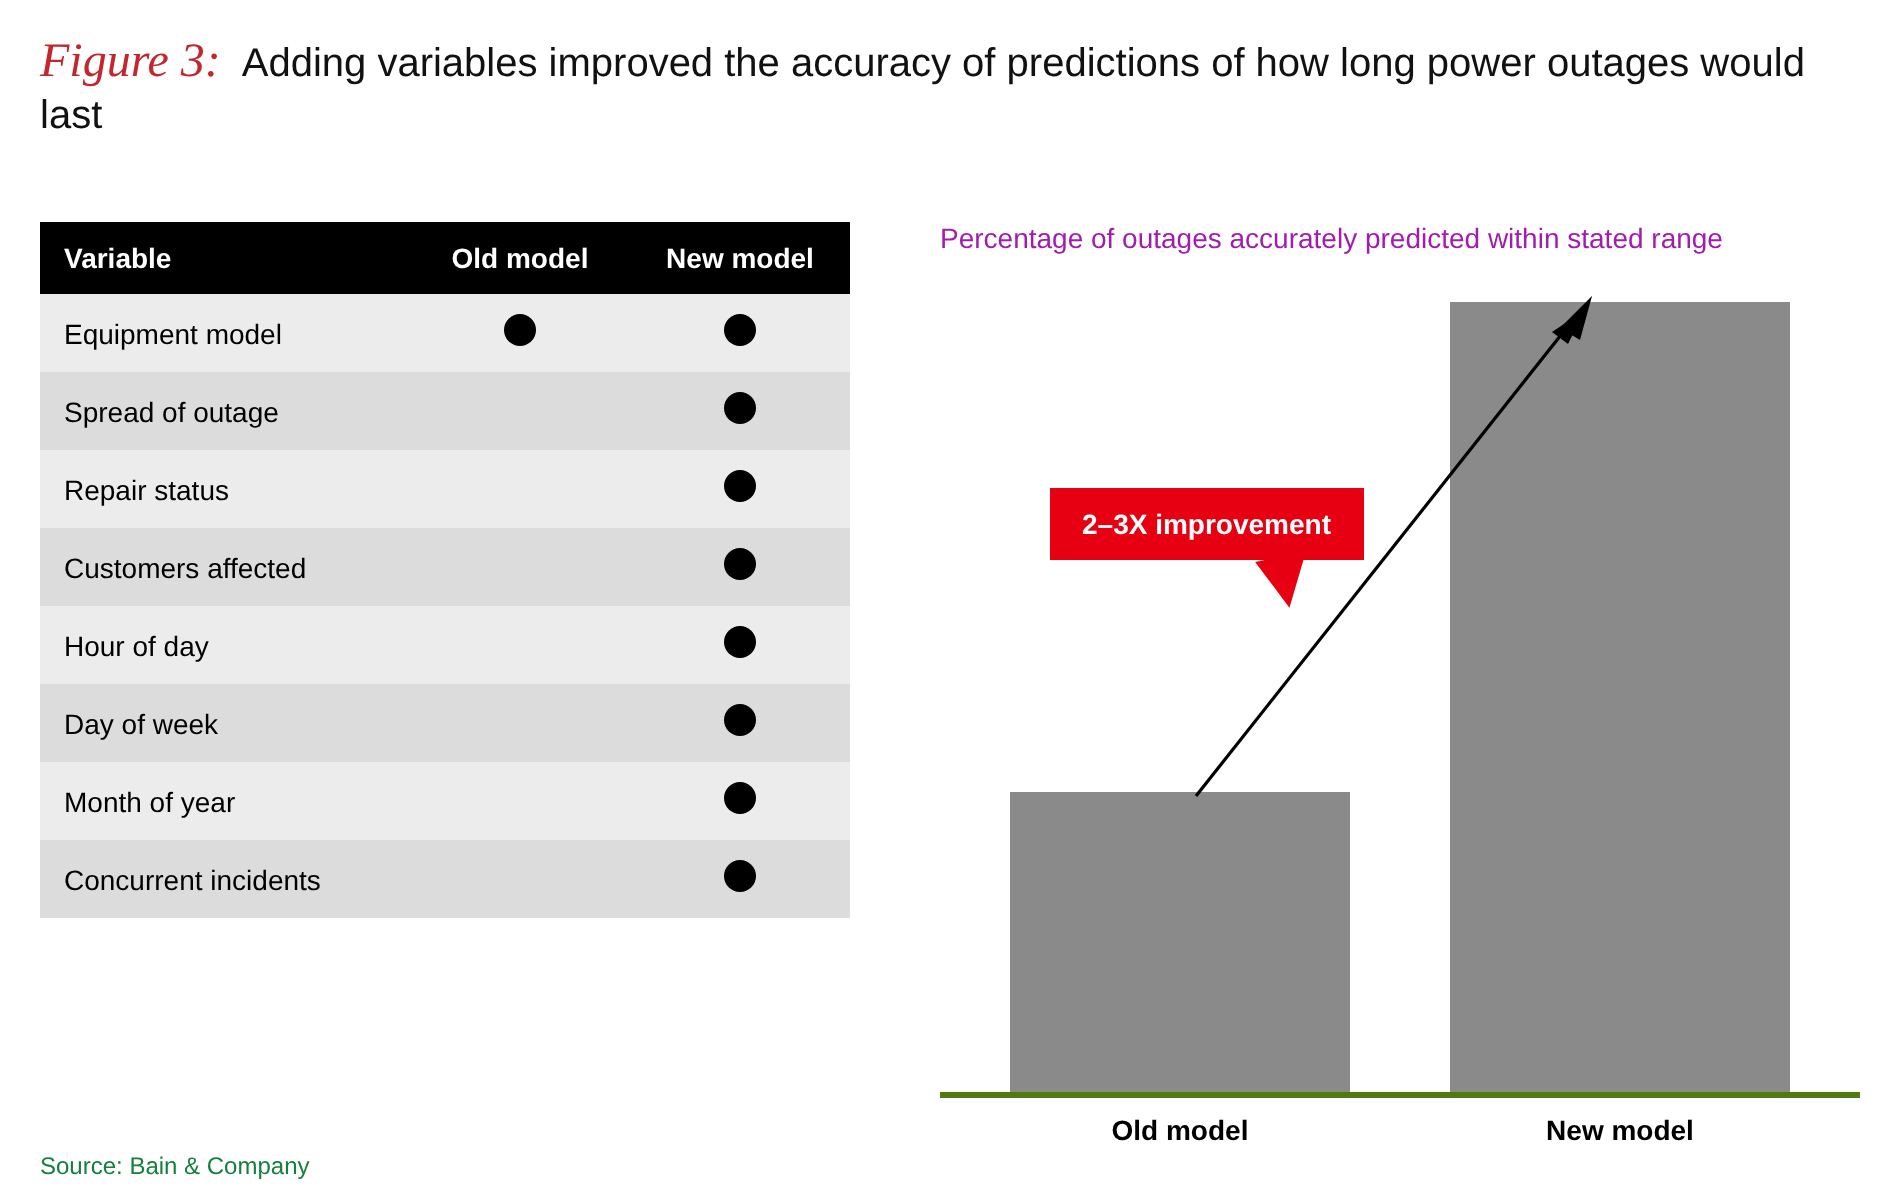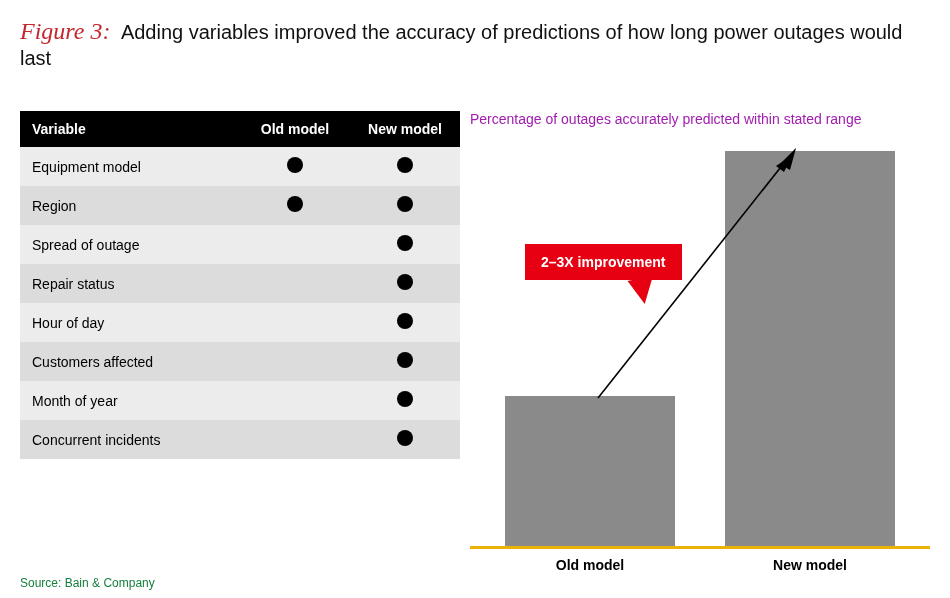--- a/index.html
+++ b/index.html
@@ -1,32 +1,32 @@
 <!DOCTYPE html>
 <html><head>
 <meta charset="utf-8">
 <style>
   * { box-sizing: border-box; margin: 0; padding: 0; }
   html, body { width: 950px; height: 598px; background: #fff; font-family: Arial, Helvetica, sans-serif; }
   .page { position: relative; width: 950px; height: 598px; padding: 18px 20px 19px 20px; }
   .figtitle { font-size: 20px; line-height: 26px; color: #111; font-weight: 300; }
   .fignum { font-family: "Comic Sans MS", "Segoe Script", cursive; font-style: italic; color: #c1272d; font-size: 24px; margin-right: 6px; }
-  .content { display: flex; margin-top: 40px; }
+  .content { display: flex; margin-top: 40px; gap: 35px; }
   .left { width: 450px; }
   .right { width: 460px; margin-left: 10px; position: relative; }
   .tbl { width: 100%; border-collapse: collapse; font-size: 14px; }
   .tbl thead th { background: #000; color: #fff; font-weight: 700; text-align: left; padding: 10px 12px; }
   .tbl thead th.cen { text-align: center; }
   .tbl tbody td { padding: 10px 12px; }
   .tbl tbody tr:nth-child(odd) { background: #ececec; }
   .tbl tbody tr:nth-child(even) { background: #dcdcdc; }
   .dotcell { text-align: center; vertical-align: middle; width: 110px; }
   .dot { display: inline-block; width: 16px; height: 16px; border-radius: 50%; background: #000; }
   .chart-title { font-size: 14px; color: #a21caf; margin-bottom: 17px; font-weight: 400; }
-  .chart-area { position: relative; width: 460px; height: 405px; border-bottom: 3px solid #eab308; }
+  .chart-area { position: relative; width: 460px; height: 405px; border-bottom: 3px solid #4d7c0f; }
   .bar { position: absolute; bottom: 0; background: #8a8a8a; }
   .b-old { left: 35px; width: 170px; height: 150px; }
   .b-new { left: 255px; width: 170px; height: 395px; }
   .xlabels { display: flex; margin-top: 8px; }
   .xl { text-align: center; font-size: 14px; font-weight: 700; }
   .xl-old { width: 170px; margin-left: 35px; }
   .xl-new { width: 170px; margin-left: 50px; }
   .callout { position: absolute; left: 55px; top: 100px; background: #e60012; color: #fff; font-weight: 700; font-size: 14px; padding: 10px 16px; }
   .callout-tail { position: absolute; left: 160px; top: 134px; width: 0; height: 0; border-left: 12px solid transparent; border-right: 14px solid transparent; border-top: 26px solid #e60012; transform: rotate(-12deg); }
   .arrow-svg { position: absolute; left: 120px; top: 2px; width: 220px; height: 260px; }
@@ -53,41 +53,41 @@
             <th class="cen">New model</th>
           </tr>
         </thead>
         <tbody id="tbody">
             <tr>
               <td>Equipment model</td>
               <td class="dotcell"><span class="dot"></span></td>
               <td class="dotcell"><span class="dot"></span></td>
             </tr>
             <tr>
-              <td>Region</td>
-              <td class="dotcell"><span class="dot"></span></td>
-              <td class="dotcell"><span class="dot"></span></td>
-            </tr>
-            <tr>
               <td>Spread of outage</td>
               <td class="dotcell"></td>
               <td class="dotcell"><span class="dot"></span></td>
             </tr>
             <tr>
               <td>Repair status</td>
               <td class="dotcell"></td>
               <td class="dotcell"><span class="dot"></span></td>
             </tr>
             <tr>
+              <td>Customers affected</td>
+              <td class="dotcell"></td>
+              <td class="dotcell"><span class="dot"></span></td>
+            </tr>
+            <tr>
               <td>Hour of day</td>
               <td class="dotcell"></td>
               <td class="dotcell"><span class="dot"></span></td>
             </tr>
             <tr>
-              <td>Customers affected</td>
+              <td>Day of week</td>
               <td class="dotcell"></td>
               <td class="dotcell"><span class="dot"></span></td>
             </tr>
             <tr>
               <td>Month of year</td>
               <td class="dotcell"></td>
               <td class="dotcell"><span class="dot"></span></td>
             </tr>
             <tr>
               <td>Concurrent incidents</td>

